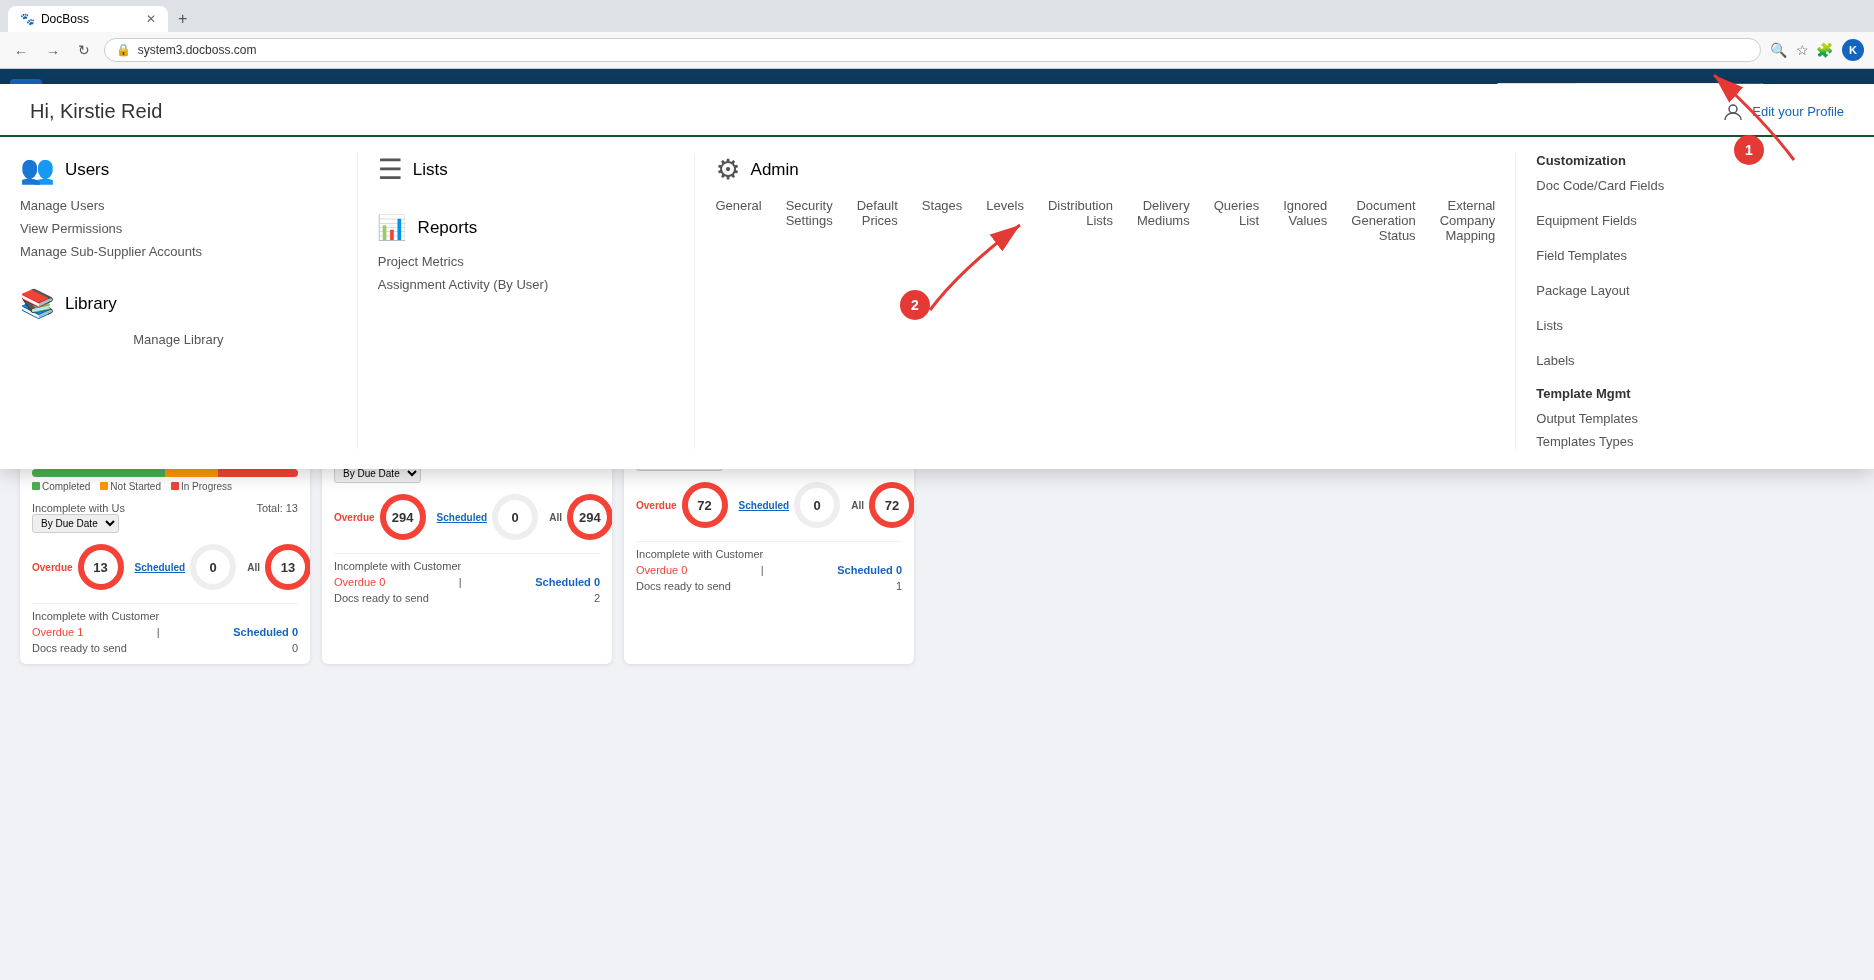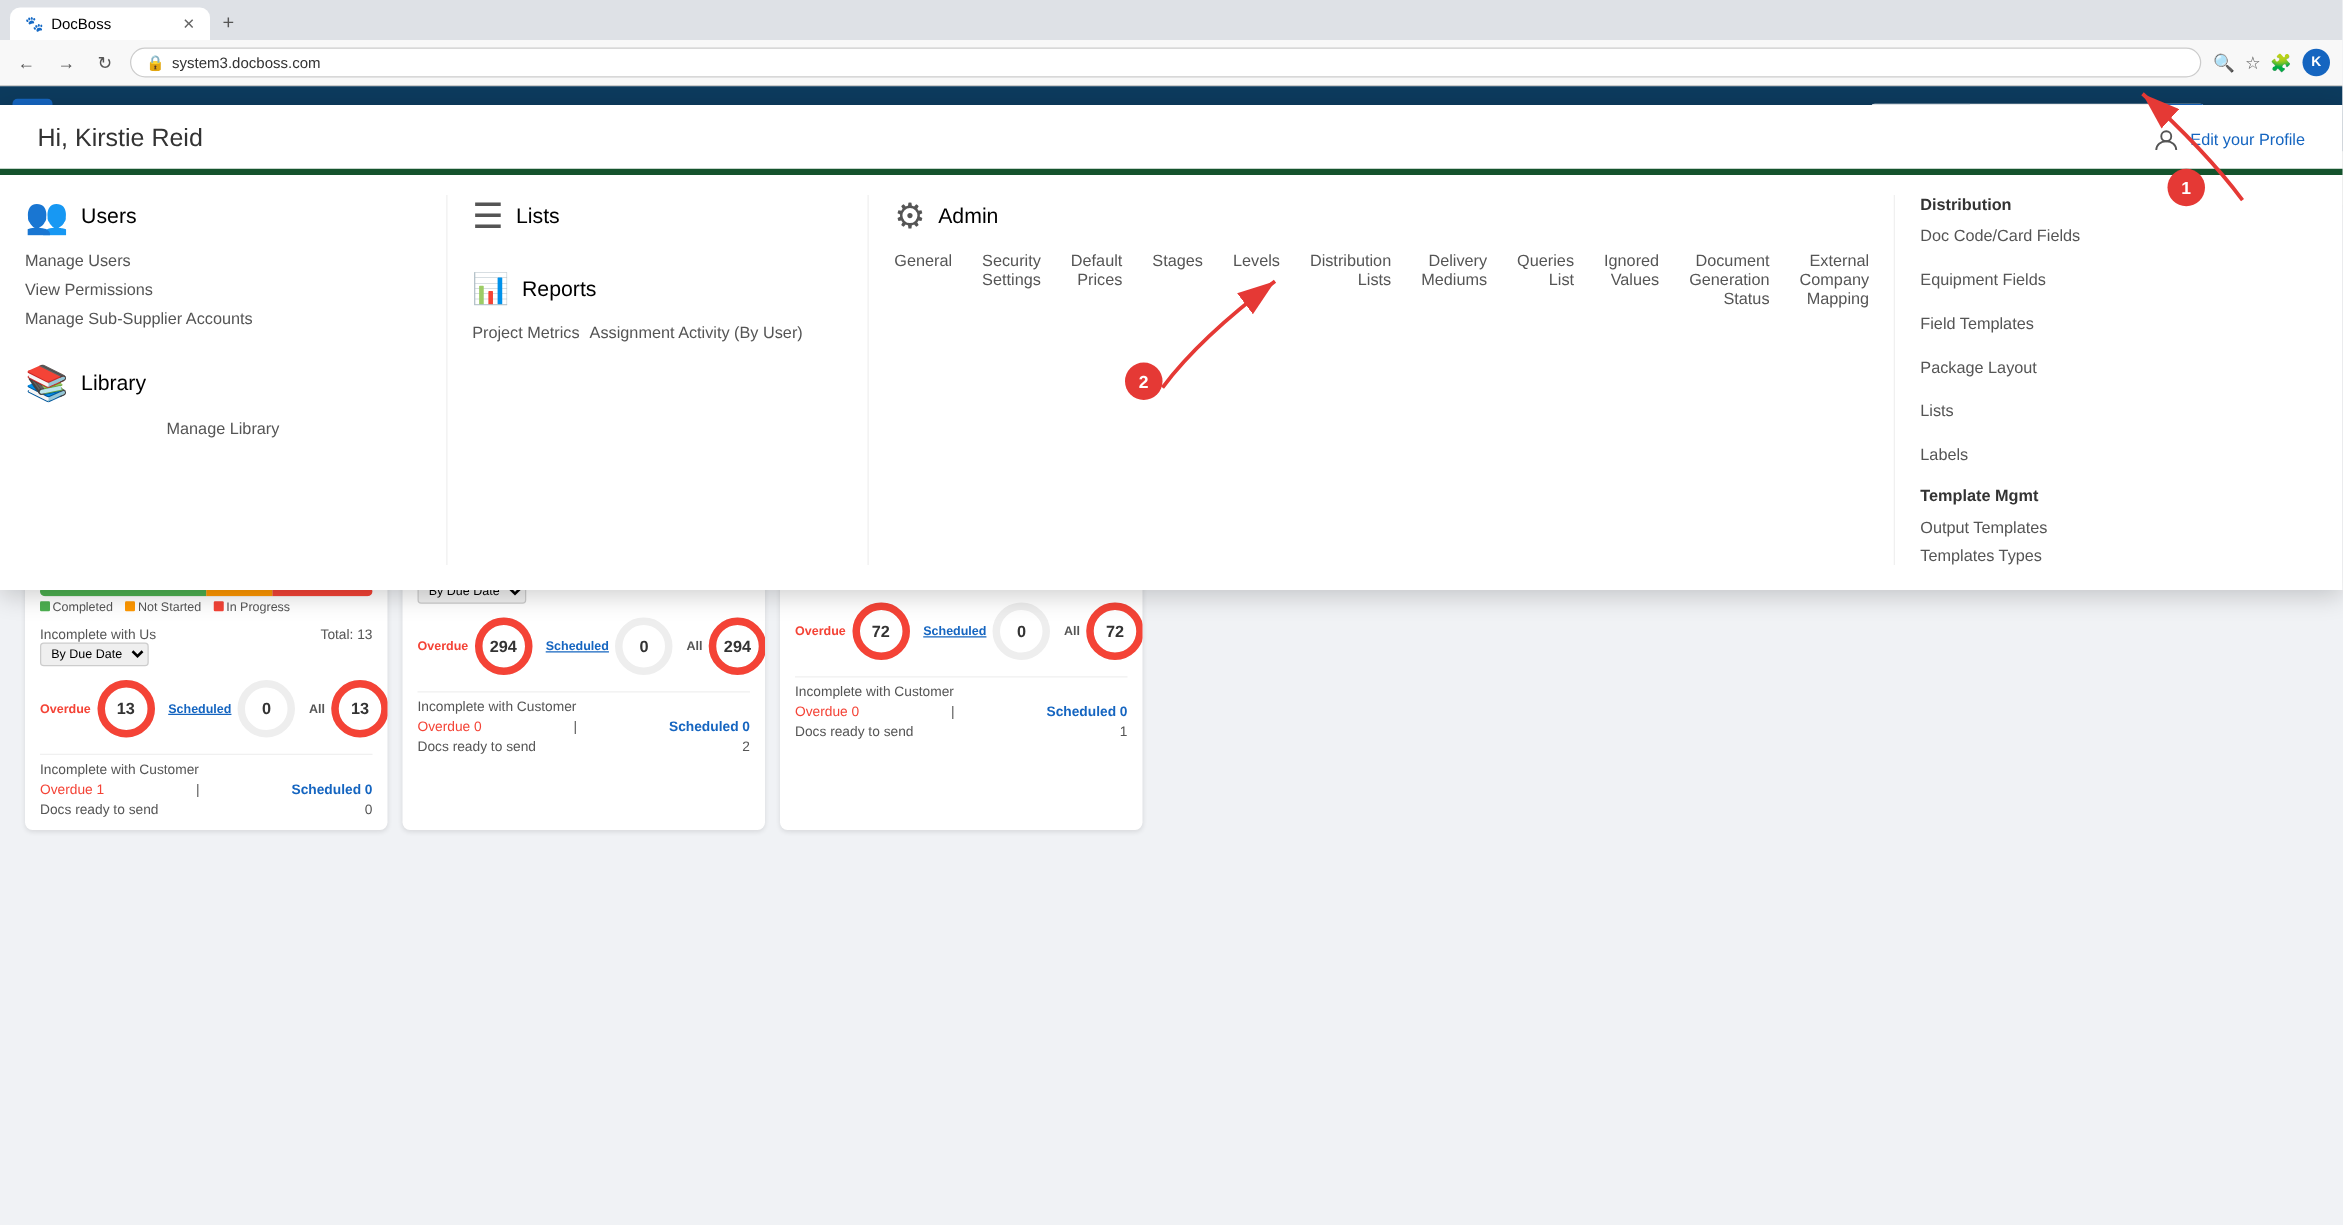--- a/index.html
+++ b/index.html
@@ -449,21 +449,21 @@
           <span>Docs ready to send</span>
           <span>1</span>
         </div>
       </div>
     </div>
 
   </div>
 </div>
 
 <div class="dropdown-panel" style="position:fixed;top:84px;left:0;right:0;z-index:200;background:white;box-shadow:0 4px 20px rgba(0,0,0,0.2);padding:0;">
-  <div style="padding:16px 30px 12px;border-bottom:5px solid #14532d;display:flex;justify-content:space-between;align-items:center;">
+  <div style="padding:16px 30px 12px;border-bottom:2px solid #14532d;display:flex;justify-content:space-between;align-items:center;">
     <span style="font-size:20px;color:#333;">Hi, Kirstie Reid</span>
     <div style="display:flex;align-items:center;gap:8px;color:#1565c0;font-size:13px;cursor:pointer;">
       <svg width="22" height="22" viewBox="0 0 22 22">
           <circle cx="11" cy="8" r="4" stroke="#555" stroke-width="1.5" fill="none"></circle>
           <path d="M3 19c0-4 3.5-7 8-7s8 3 8 7" stroke="#555" stroke-width="1.5" fill="none"></path>
         </svg>
       <span>Edit your Profile</span>
     </div>
   </div>
 
@@ -495,21 +495,21 @@
       <div style="display:flex;align-items:center;gap:10px;margin-bottom:12px;">
         <span style="font-size:28px;color:#555;">☰</span>
         <span style="font-size:17px;font-weight:500;">Lists</span>
       </div>
 
       <div style="margin-top:28px;">
         <div style="display:flex;align-items:center;gap:10px;margin-bottom:12px;">
           <span style="font-size:24px;color:#555;">📊</span>
           <span style="font-size:17px;font-weight:500;">Reports</span>
         </div>
-        <div style="display:flex;gap:8px;">
+        <div style="display:flex;flex-direction:column;gap:8px;">
           <a class="dropdown-item">Project Metrics</a>
           <a class="dropdown-item">Assignment Activity (By User)</a>
         </div>
       </div>
     </div>
 
     <div style="padding:0 20px;border-right:1px solid #f0f0f0;">
       <div style="display:flex;align-items:center;gap:10px;margin-bottom:12px;">
         <span style="font-size:28px;color:#555;">⚙</span>
         <span style="font-size:17px;font-weight:500;">Admin</span>
@@ -523,21 +523,21 @@
         <a class="dropdown-item">Distribution Lists</a>
         <a class="dropdown-item">Delivery Mediums</a>
         <a class="dropdown-item">Queries List</a>
         <a class="dropdown-item">Ignored Values</a>
         <a class="dropdown-item">Document Generation Status</a>
         <a class="dropdown-item">External Company Mapping</a>
       </div>
     </div>
 
     <div style="padding:0 0 0 20px;">
-      <div style="font-size:13px;font-weight:700;color:#333;margin-bottom:10px;">Distribution</div>
+      <div style="font-size:13px;font-weight:700;color:#333;margin-bottom:10px;">Customization</div>
       <div style="display:flex;flex-direction:column;gap:20px;">
         <a class="dropdown-item">Doc Code/Card Fields</a>
         <a class="dropdown-item">Equipment Fields</a>
         <a class="dropdown-item">Field Templates</a>
         <a class="dropdown-item">Package Layout</a>
         <a class="dropdown-item">Lists</a>
         <a class="dropdown-item">Labels</a>
       </div>
       <div style="font-size:13px;font-weight:700;color:#333;margin-top:18px;margin-bottom:10px;">Template Mgmt</div>
       <div style="display:flex;flex-direction:column;gap:8px;">

